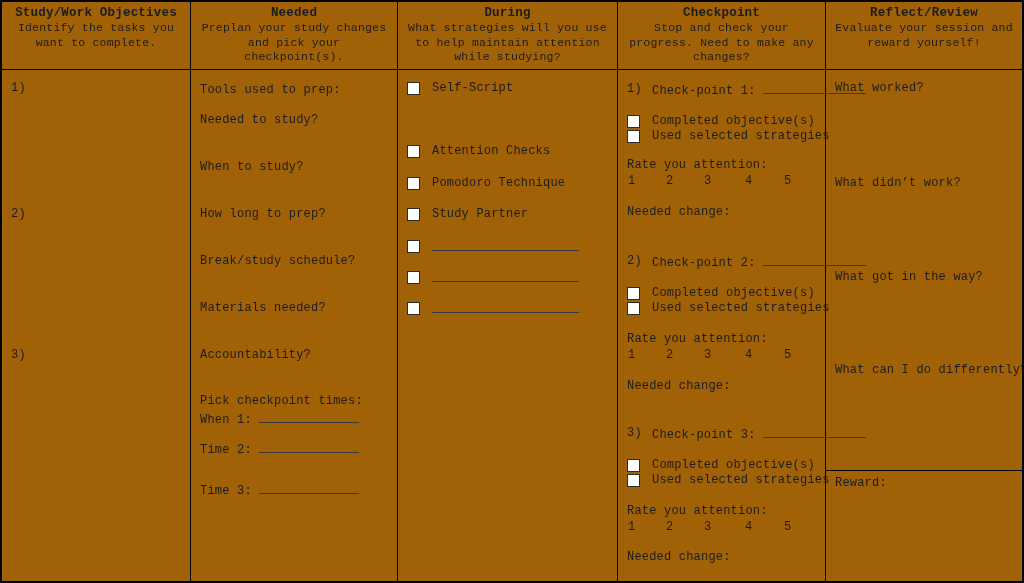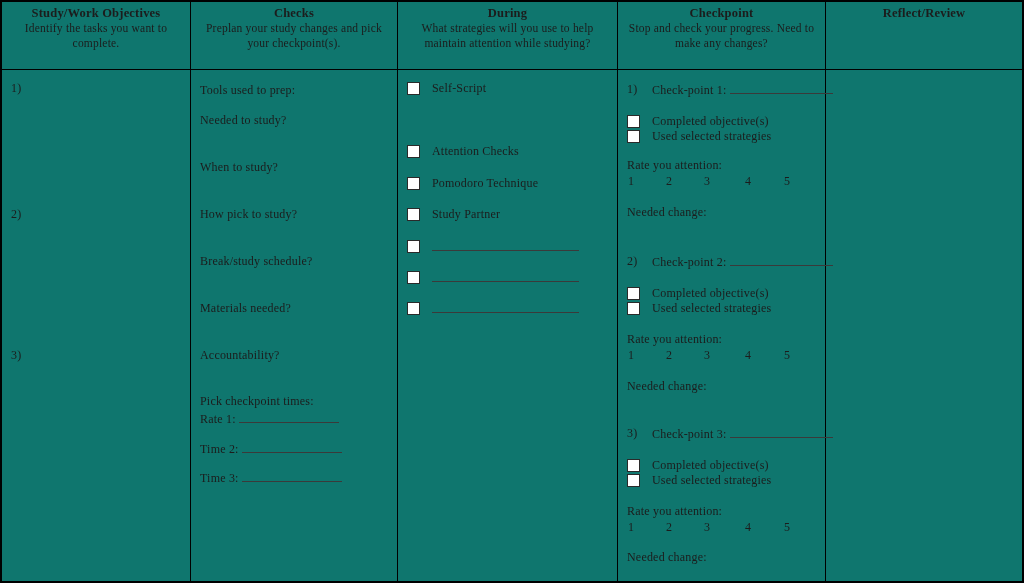--- a/index.html
+++ b/index.html
@@ -1,19 +1,19 @@
 <!DOCTYPE html>
 <html><head>
 <meta charset="utf-8">
 <style>
   html,body{margin:0;padding:0;background:#fff;}
   .sheet{
     width:1024px;height:583px;box-sizing:border-box;
-    border:2px solid #000;display:flex;background:#0f766e;
-    font-family:Liberation Serif, serif;
+    border:2px solid #000;display:flex;background:#a16207;
+    font-family:Liberation Mono, monospace;
     color:#1c1c1c;letter-spacing:.2px;
   }
   .col{box-sizing:border-box;border-right:1.5px solid #000;display:flex;flex-direction:column;}
   .col:last-child{border-right:none;}
   .c1{width:189px;} .c2{width:207px;} .c3{width:220px;} .c4{width:208px;} .c5{flex:1;}
   .hdr{height:68px;box-sizing:border-box;border-bottom:1.5px solid #000;text-align:center;padding:3px 4px;}
   .hdr .t{font-weight:bold;font-size:12.5px;line-height:16px;}
   .hdr .s{font-size:11.5px;line-height:14.5px;}
   .body{position:relative;flex:1;}
   .item{position:absolute;left:9px;font-size:12px;line-height:14px;white-space:nowrap;}
@@ -40,35 +40,35 @@
     </div>
     <div class="body">
       <div class="item" style="top:11px">1)</div>
       <div class="item" style="top:137px">2)</div>
       <div class="item" style="top:278px">3)</div>
     </div>
   </div>
 
   <div class="col c2">
     <div class="hdr">
-      <div class="t">Checks</div>
+      <div class="t">Needed</div>
       <div class="s">Preplan your study changes and pick your checkpoint(s).</div>
     </div>
     <div class="body">
       <div class="item" style="top:13px">Tools used to prep:</div>
       <div class="item" style="top:43px">Needed to study?</div>
       <div class="item" style="top:90px">When to study?</div>
-      <div class="item" style="top:137px">How pick to study?</div>
+      <div class="item" style="top:137px">How long to prep?</div>
       <div class="item" style="top:184px">Break/study schedule?</div>
       <div class="item" style="top:231px">Materials needed?</div>
       <div class="item" style="top:278px">Accountability?</div>
       <div class="item" style="top:324px">Pick checkpoint times:</div>
-      <div class="item" style="top:341px"><span>Rate 1:</span> <span class="bline w100"></span></div>
+      <div class="item" style="top:341px"><span>When 1:</span> <span class="bline w100"></span></div>
       <div class="item" style="top:371px"><span>Time 2:</span> <span class="bline w100"></span></div>
-      <div class="item" style="top:400px"><span>Time 3:</span> <span class="bline w100"></span></div>
+      <div class="item" style="top:412px"><span>Time 3:</span> <span class="bline w100"></span></div>
     </div>
   </div>
 
   <div class="col c3">
     <div class="hdr">
       <div class="t">During</div>
       <div class="s">What strategies will you use to help maintain attention while studying?</div>
     </div>
     <div class="body">
       <div class="row" style="top:11px">
@@ -174,16 +174,25 @@
         <span style="left:166px">5</span>
       </div>
       <div class="item" style="top:480px">Needed change:</div>
 
     </div>
   </div>
 
   <div class="col c5">
     <div class="hdr">
       <div class="t">Reflect/Review</div>
+      <div class="s">Evaluate your session and reward yourself!</div>
+    </div>
+    <div class="body">
+      <div class="item" style="top:11px">What worked?</div>
+      <div class="item" style="top:106px">What didn’t work?</div>
+      <div class="item" style="top:200px">What got in the way?</div>
+      <div class="item" style="top:293px">What can I do differently?</div>
+      <div class="divider" style="top:400px"></div>
+      <div class="item" style="top:406px">Reward:</div>
     </div>
   </div>
 
 </div>
 
 </body></html>

